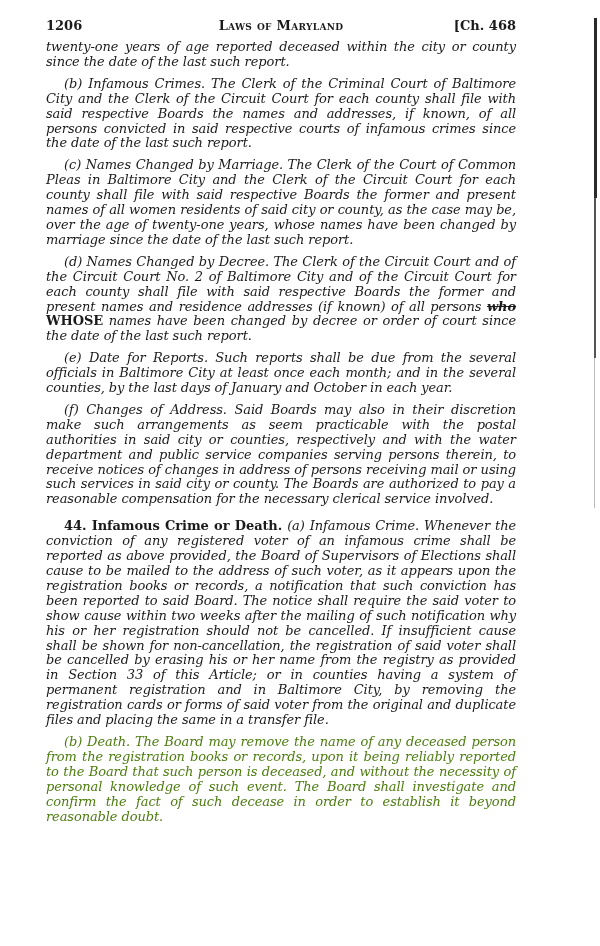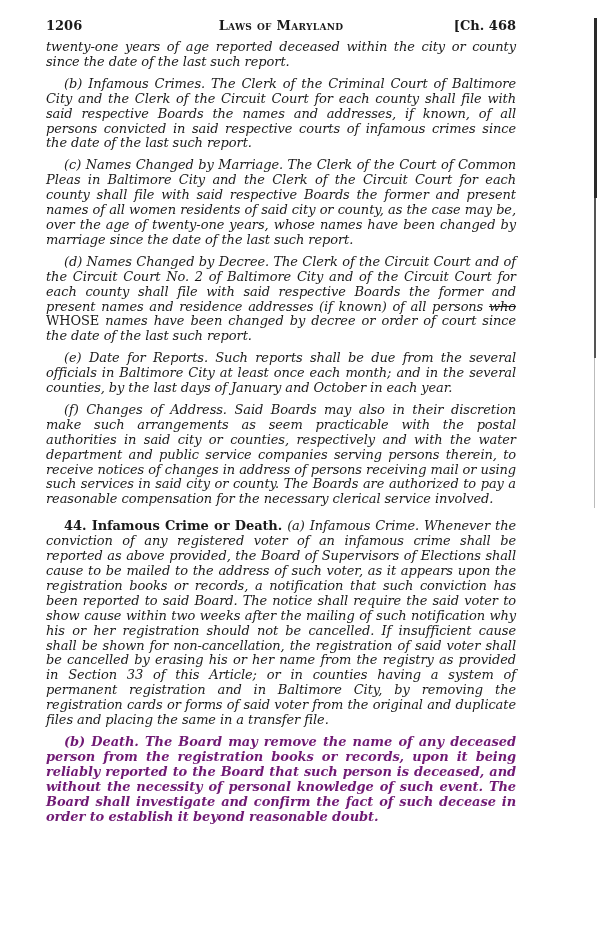--- a/index.html
+++ b/index.html
@@ -6,24 +6,24 @@
   body { width:600px; height:946px; position:relative; overflow:hidden; }
   .page { position:absolute; left:46px; top:18px; width:470px; color:#1a1a1a;
           font-family:"DejaVu Serif", "Liberation Serif", serif; }
   .header { display:flex; justify-content:space-between; align-items:flex-start;
             font-size:13px; font-weight:bold; height:22px; }
   .header .title { font-variant:small-caps; letter-spacing:0.3px; margin-left:26px; }
   .para { font-style:italic; font-size:13px; line-height:14.9px; text-align:justify;
           margin:0 0 7px 0; letter-spacing:-0.1px; }
   .para.indent { text-indent:18px; }
   .para .lead { font-style:normal; font-weight:bold; }
-  .para .caps { font-style:normal; }
-  .para s { text-decoration:line-through; }
+  .para .caps { font-style:normal;font-weight:bold; }
+  .para s { text-decoration:line-through;font-weight:bold; }
   .sec { margin-top:12px; }
-  .dark { color:#701a75; font-weight:700; }
+  .dark { color:#4d7c0f; font-weight:400; }
   .edge { position:absolute; right:3px; top:18px; width:3px; height:180px; background:#2a2a2a; }
   .edge2 { position:absolute; right:4px; top:198px; width:2px; height:160px; background:#555; }
   .edge3 { position:absolute; right:5px; top:358px; width:1px; height:150px; background:#bbb; }
 </style>
 </head>
 <body>
 
 <div class="edge"></div>
 <div class="edge2"></div>
 <div class="edge3"></div>

